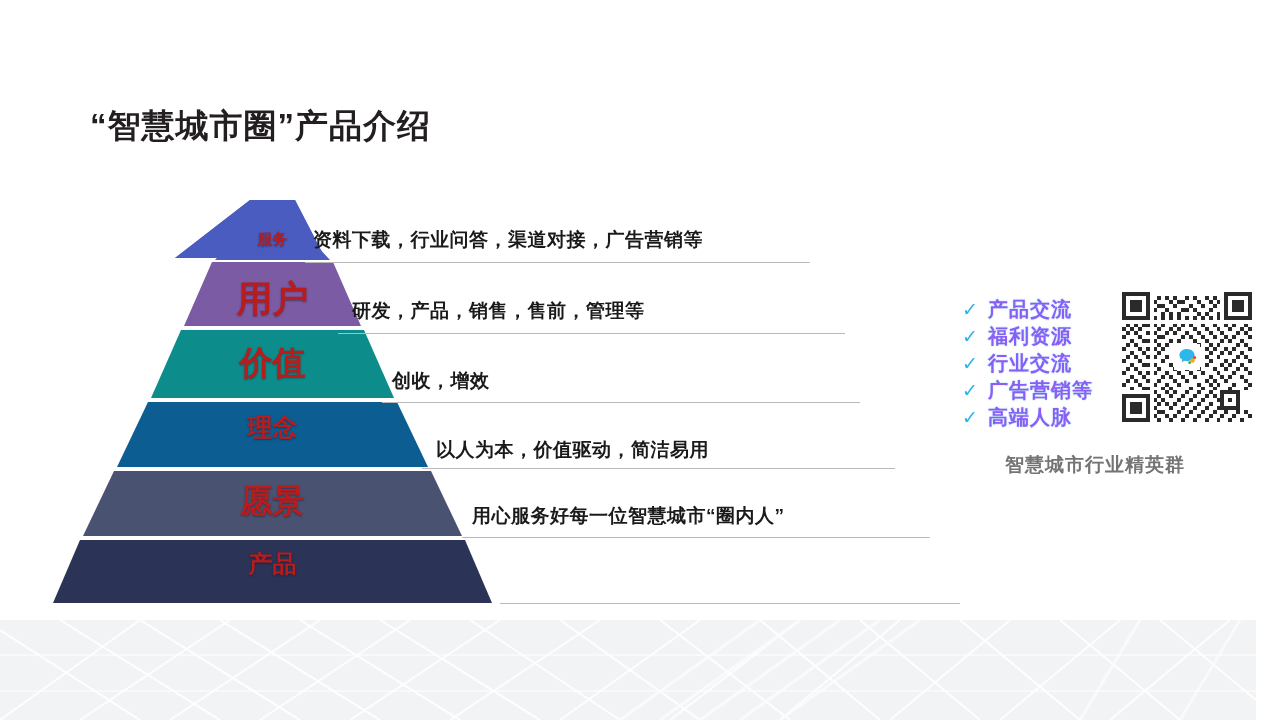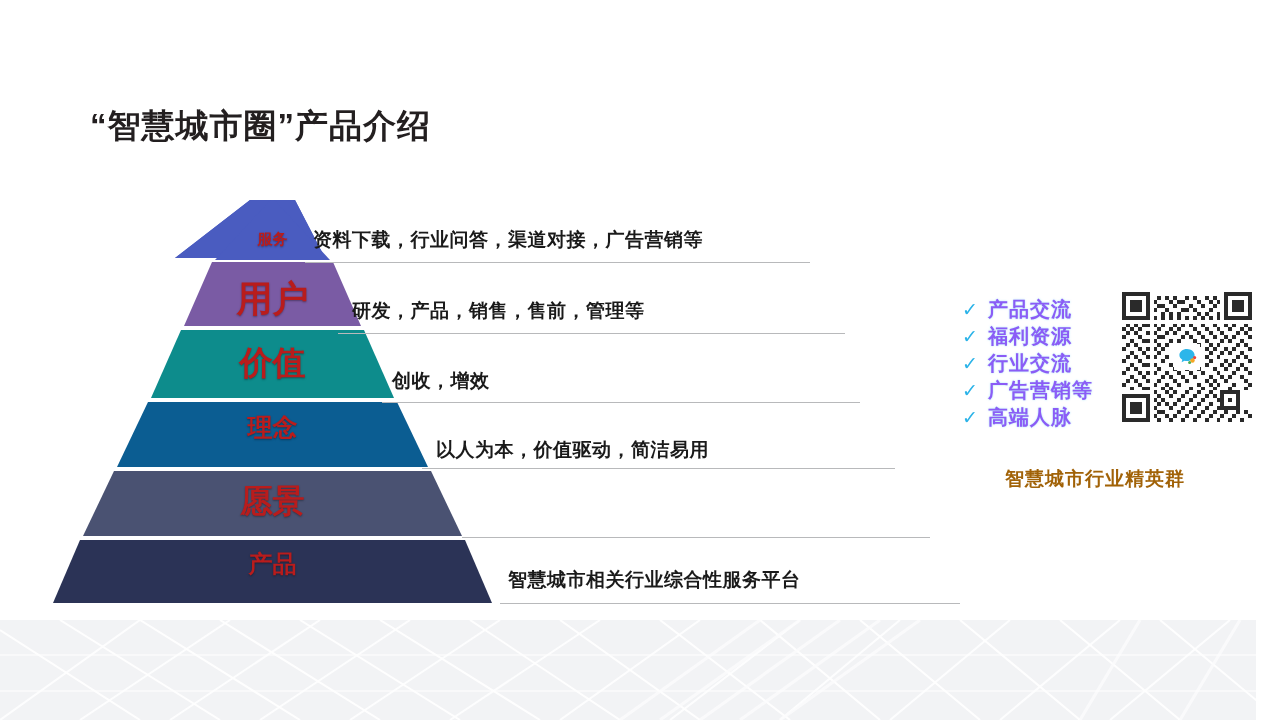--- a/index.html
+++ b/index.html
@@ -121,24 +121,24 @@
     margin-left: -13px;
     margin-top: -13px;
     background: #ffffff;
     border-radius: 4px;
   }
   .qr-logo svg { display: block; }
 
   .qr-caption {
     position: absolute;
     left: 1005px;
-    top: 466px;
+    top: 452px;
     font-size: 19px;
     font-weight: bold;
-    color: #a16207;
+    color: #737373;
     letter-spacing: 1px;
     white-space: nowrap;
   }
 </style>
 </head>
 <body>
 
 <div class="slide">
 
   <div class="bottom-band">
@@ -225,23 +225,23 @@
 
   <div class="desc" style="left:352px;top:298px;">研发，产品，销售，售前，管理等</div>
   <div class="sep" style="left:338px;top:333px;width:507px;"></div>
 
   <div class="desc" style="left:392px;top:368px;">创收，增效</div>
   <div class="sep" style="left:382px;top:402px;width:478px;"></div>
 
   <div class="desc" style="left:436px;top:437px;">以人为本，价值驱动，简洁易用</div>
   <div class="sep" style="left:422px;top:468px;width:473px;"></div>
 
+  <div class="desc" style="left:472px;top:503px;">用心服务好每一位智慧城市“圈内人”</div>
   <div class="sep" style="left:462px;top:537px;width:468px;"></div>
 
-  <div class="desc" style="left:508px;top:567px;">智慧城市相关行业综合性服务平台</div>
   <div class="sep" style="left:500px;top:603px;width:460px;"></div>
 
   <div class="checklist">
     <div class="check-row">
       <span class="check-mark">✓</span>
       <span class="check-text">产品交流</span>
     </div>
     <div class="check-row">
       <span class="check-mark">✓</span>
       <span class="check-text">福利资源</span>

